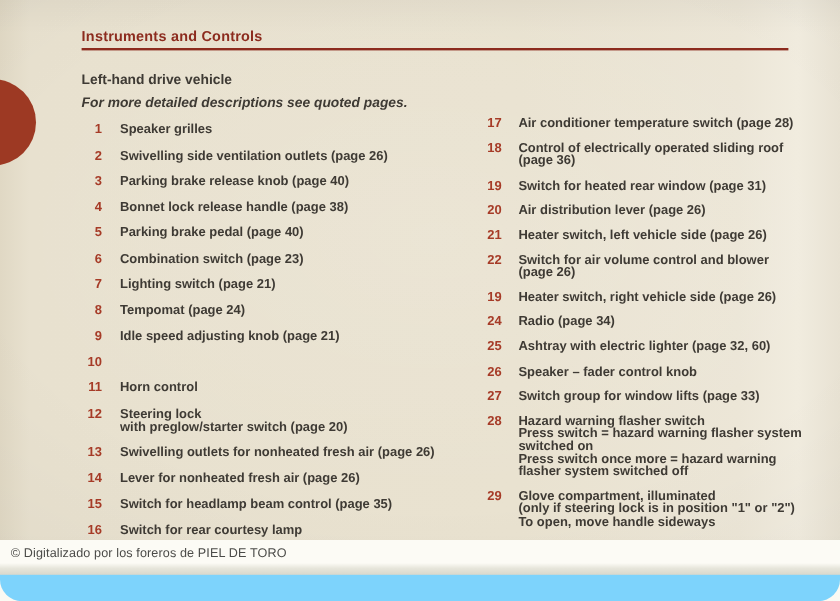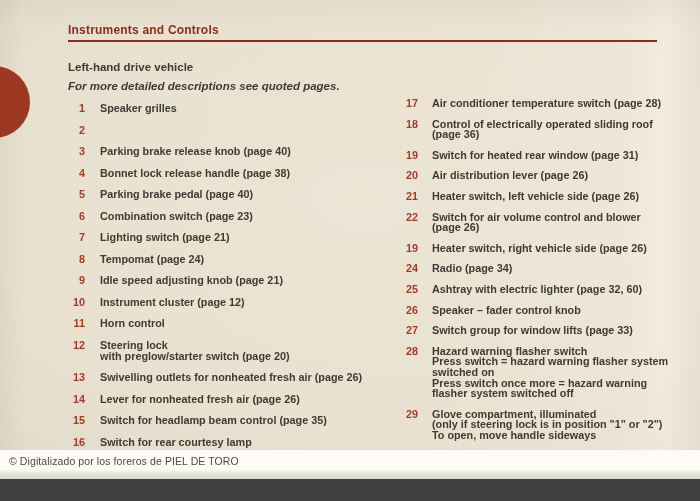--- a/index.html
+++ b/index.html
@@ -3,21 +3,22 @@
 <meta charset="utf-8">
 <style>
   html, body { margin: 0; padding: 0; }
   body {
     width: 700px; height: 501px; overflow: hidden;
     background: #fbfaf3;
     font-family: "Liberation Sans", sans-serif;
   }
   .sheet {
     position: relative; width: 700px; height: 501px;
-    background: #404040;
+    background: #7dd3fc;
+    border-radius: 18px;
   }
   
   .paper {
     position: absolute; left: 0; top: 0; width: 700px; height: 472px;
     overflow: hidden;
     background:
       radial-gradient(95% 85% at 52% 42%, rgba(255,255,255,0.10) 0%, rgba(0,0,0,0.00) 55%, rgba(0,0,0,0.035) 100%),
       linear-gradient(180deg, rgba(0,0,0,0.03) 0%, rgba(0,0,0,0) 6%, rgba(0,0,0,0) 94%, rgba(0,0,0,0.02) 100%),
       linear-gradient(90deg, #e0d8c4 0%, #e8e1cf 3.5%, #e9e2d0 62%, #ece6d7 88%, #f1ecdf 95%, #e8e2d3 100%);
   }
@@ -92,20 +93,21 @@
 
     <ol class="col col-left">
 
         <li class="item">
           <span class="num">1</span>
           <span class="txt">Speaker grilles</span>
         </li>
 
         <li class="item">
           <span class="num">2</span>
+          <span class="txt">Swivelling side ventilation outlets (page 26)</span>
         </li>
 
         <li class="item">
           <span class="num">3</span>
           <span class="txt">Parking brake release knob (page 40)</span>
         </li>
 
         <li class="item">
           <span class="num">4</span>
           <span class="txt">Bonnet lock release handle (page 38)</span>
@@ -131,21 +133,20 @@
           <span class="txt">Tempomat (page 24)</span>
         </li>
 
         <li class="item">
           <span class="num">9</span>
           <span class="txt">Idle speed adjusting knob (page 21)</span>
         </li>
 
         <li class="item">
           <span class="num">10</span>
-          <span class="txt">Instrument cluster (page 12)</span>
         </li>
 
         <li class="item">
           <span class="num">11</span>
           <span class="txt">Horn control</span>
         </li>
 
         <li class="item">
           <span class="num">12</span>
           <span class="txt">Steering lock

